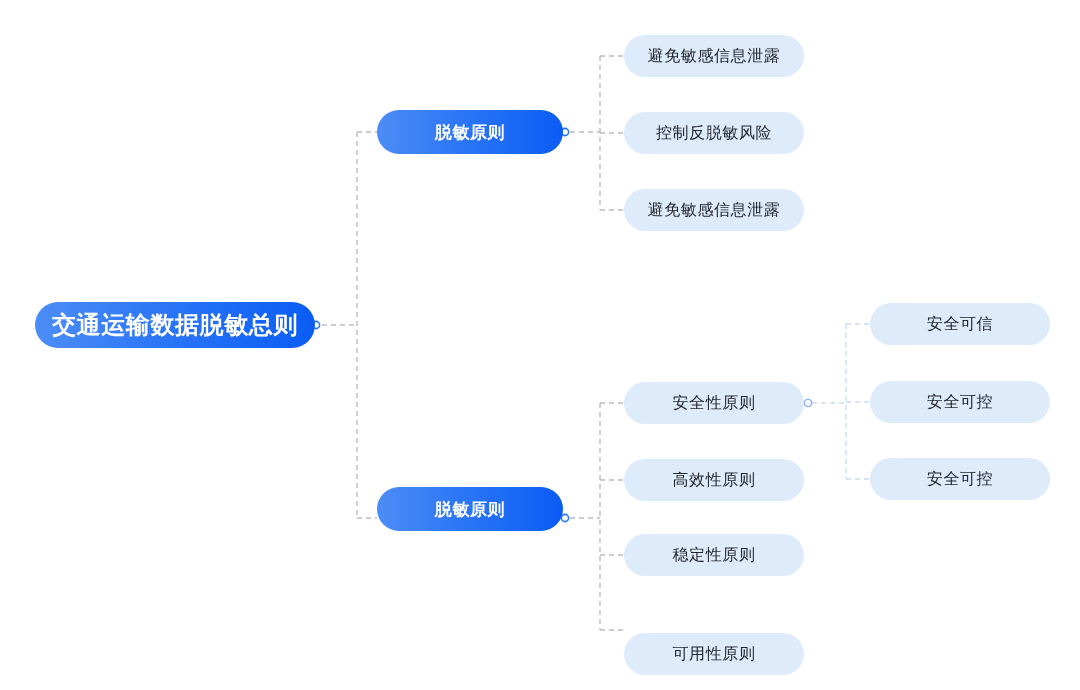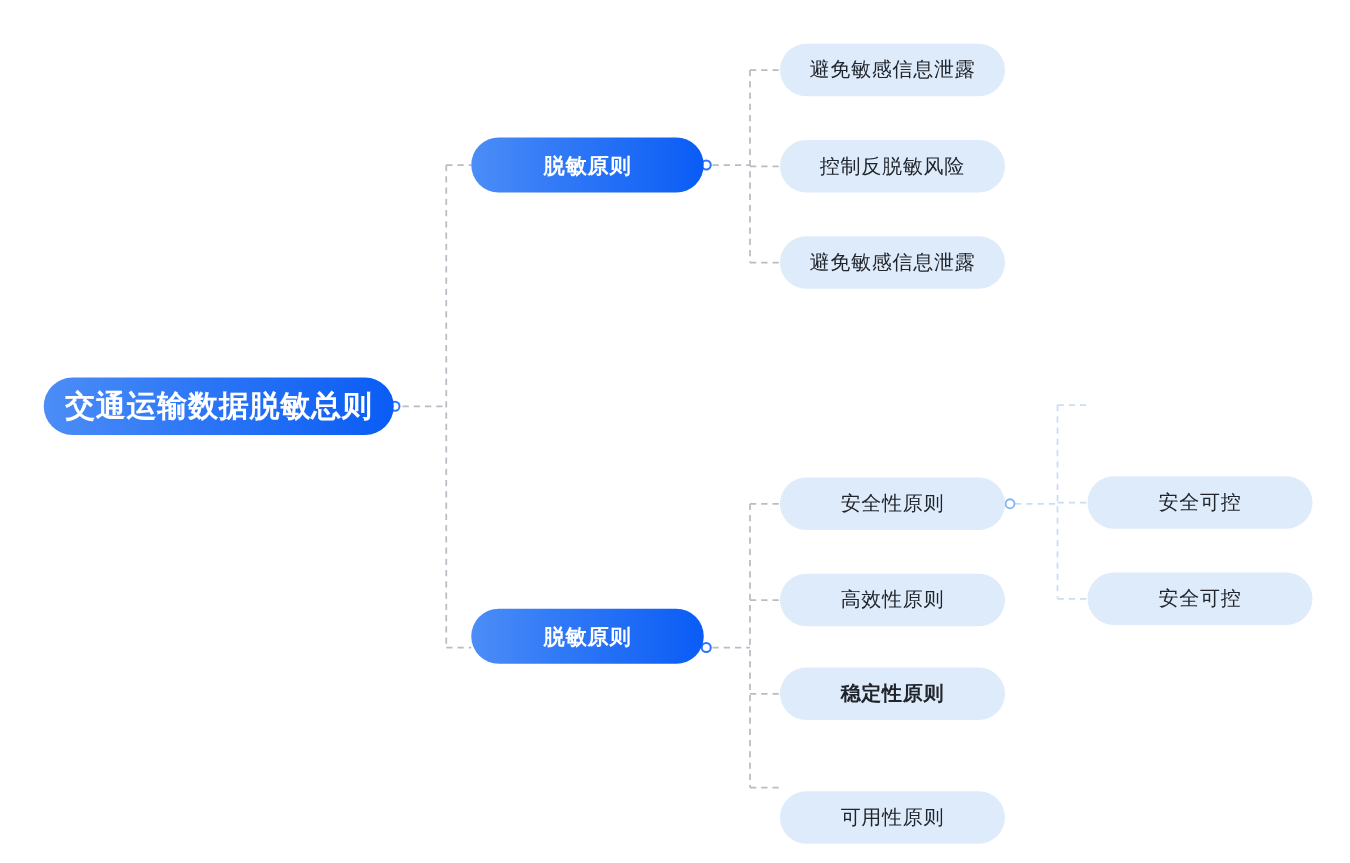--- a/index.html
+++ b/index.html
@@ -71,21 +71,21 @@
   .leaf-wide   { left: 624px; width: 180px; }
   .leaf-narrow { left: 624px; width: 180px; }
   .leaf-right  { left: 870px; width: 180px; }
 
   .g1 { top: 35px; }
   .g2 { top: 112px; }
   .g3 { top: 189px; }
 
   .p1 { top: 382px; }
   .p2 { top: 459px; }
-  .p3 { top: 534px; font-weight: bold; }
+  .p3 { top: 534px; }
   .p4 { top: 609px; margin-top: 24px; }
 
   .r1 { top: 303px; }
   .r2 { top: 381px; }
   .r3 { top: 458px; }
 </style>
 </head>
 <body>
 
 <div id="canvas">
@@ -157,20 +157,23 @@
   <div class="node node-leaf leaf-narrow p1">
     <span>安全性原则</span>
   </div>
   <div class="node node-leaf leaf-narrow p3">
     <span>稳定性原则</span>
   </div>
   <div class="node node-leaf leaf-narrow p4">
     <span>可用性原则</span>
   </div>
 
+  <div class="node node-leaf leaf-right r1">
+    <span>安全可信</span>
+  </div>
   <div class="node node-leaf leaf-right r2">
     <span>安全可控</span>
   </div>
   <div class="node node-leaf leaf-right r3">
     <span>安全可控</span>
   </div>
 
 </div>
 
 </body></html>

